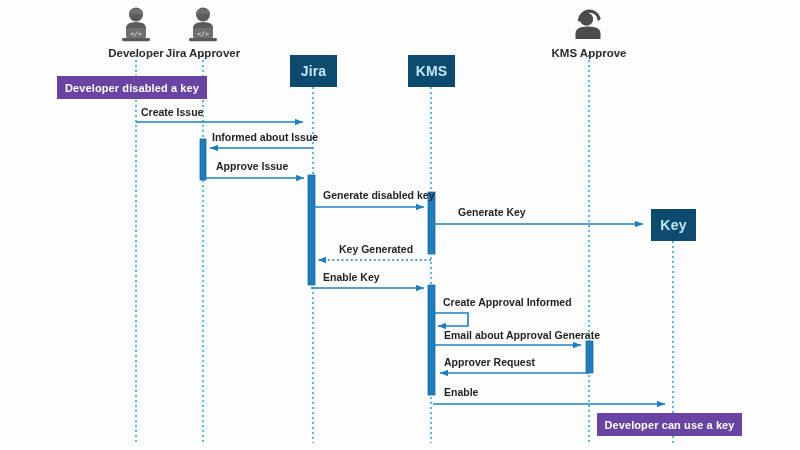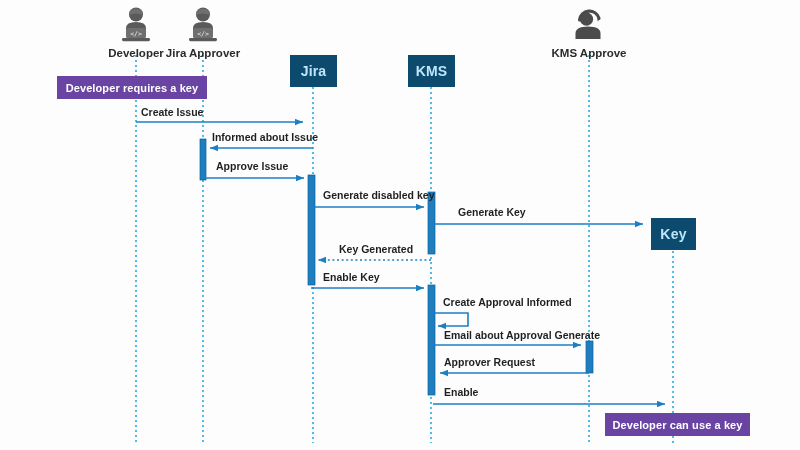--- a/index.html
+++ b/index.html
@@ -127,28 +127,28 @@
 <div class="actor-label" style="left:86px;top:47px;width:100px;">Developer</div>
 <div class="actor-label" style="left:148px;top:47px;width:110px;">Jira Approver</div>
 <div class="actor-label" style="left:529px;top:47px;width:120px;">KMS Approve</div>
 
 <div class="objbox" style="left:290px;top:55px;width:47px;height:32px;">
   <span>Jira</span>
 </div>
 <div class="objbox" style="left:408px;top:55px;width:47px;height:32px;">
   <span>KMS</span>
 </div>
-<div class="objbox" style="left:651px;top:218px;width:45px;height:32px;">
+<div class="objbox" style="left:651px;top:209px;width:45px;height:32px;">
   <span>Key</span>
 </div>
 
 <div class="note" style="left:57px;top:76px;width:150px;height:23px;">
-  <span>Developer requires a key</span>
+  <span>Developer disabled a key</span>
 </div>
-<div class="note" style="left:597px;top:413px;width:145px;height:23px;margin-left:8px;">
+<div class="note" style="left:597px;top:413px;width:145px;height:23px;">
   <span>Developer can use a key</span>
 </div>
 
 <div class="msg" style="left:141px;top:106px;">Create Issue</div>
 <div class="msg" style="left:212px;top:131px;">Informed about Issue</div>
 <div class="msg" style="left:216px;top:160px;">Approve Issue</div>
 <div class="msg" style="left:323px;top:189px;">Generate disabled key</div>
 <div class="msg" style="left:458px;top:206px;">Generate Key</div>
 <div class="msg" style="left:339px;top:243px;text-align:center;">Key Generated</div>
 <div class="msg" style="left:323px;top:271px;">Enable Key</div>

